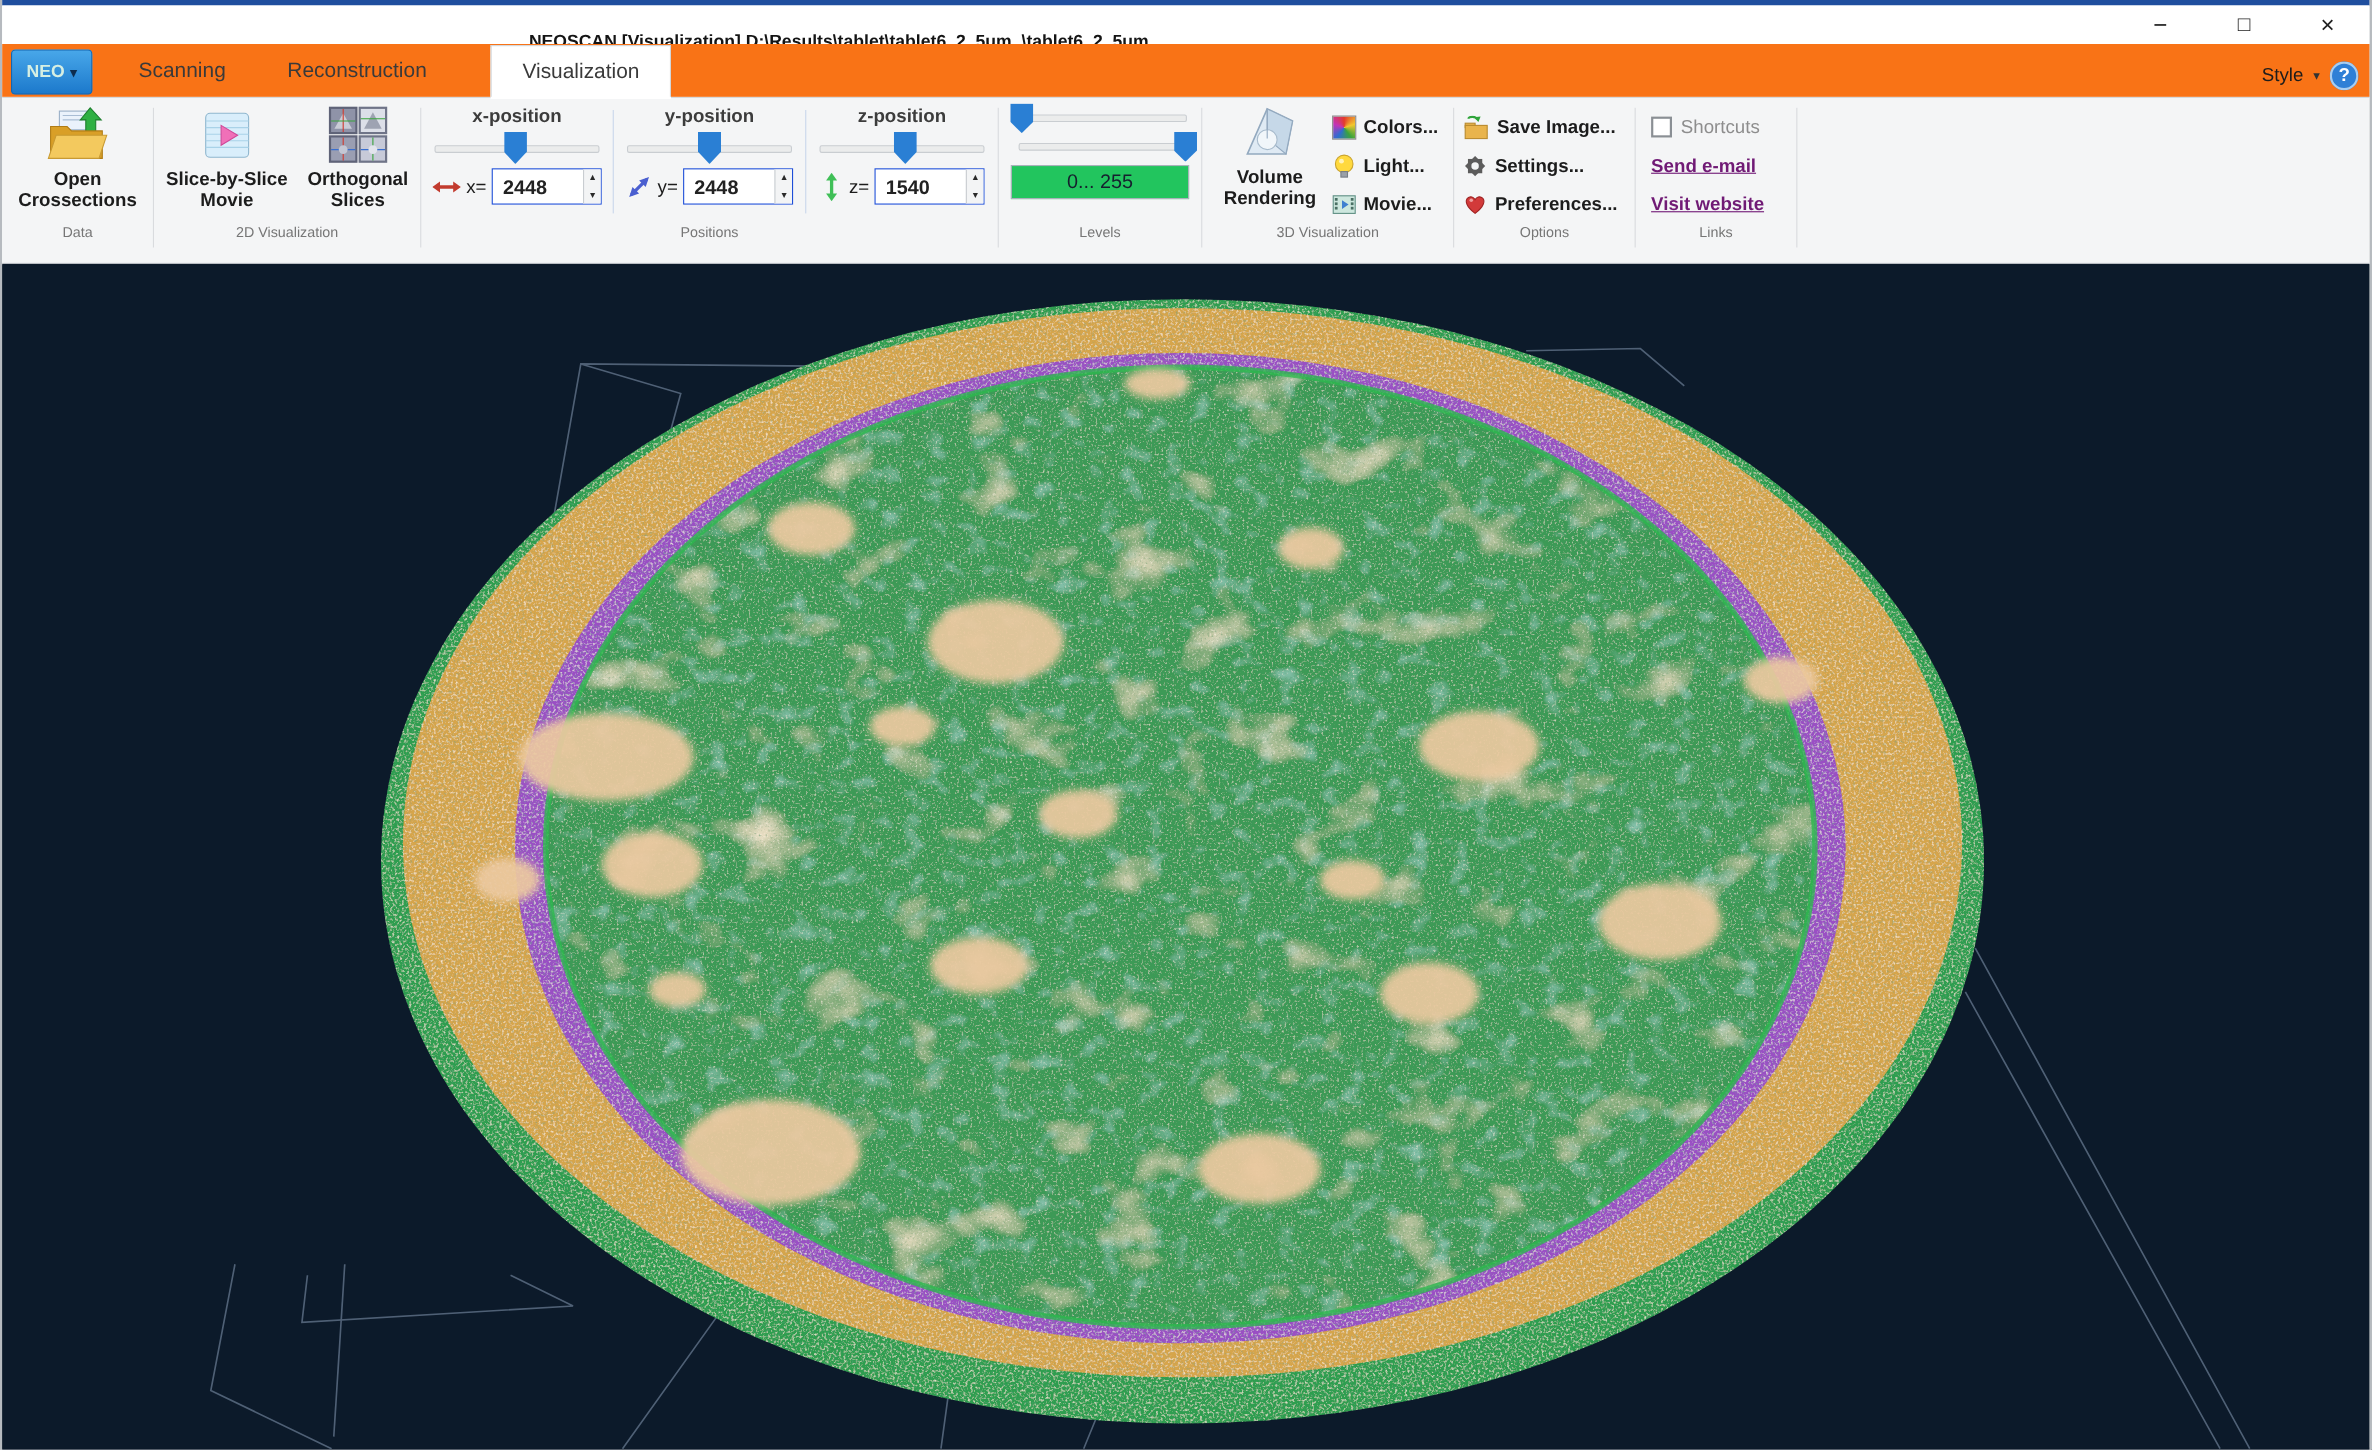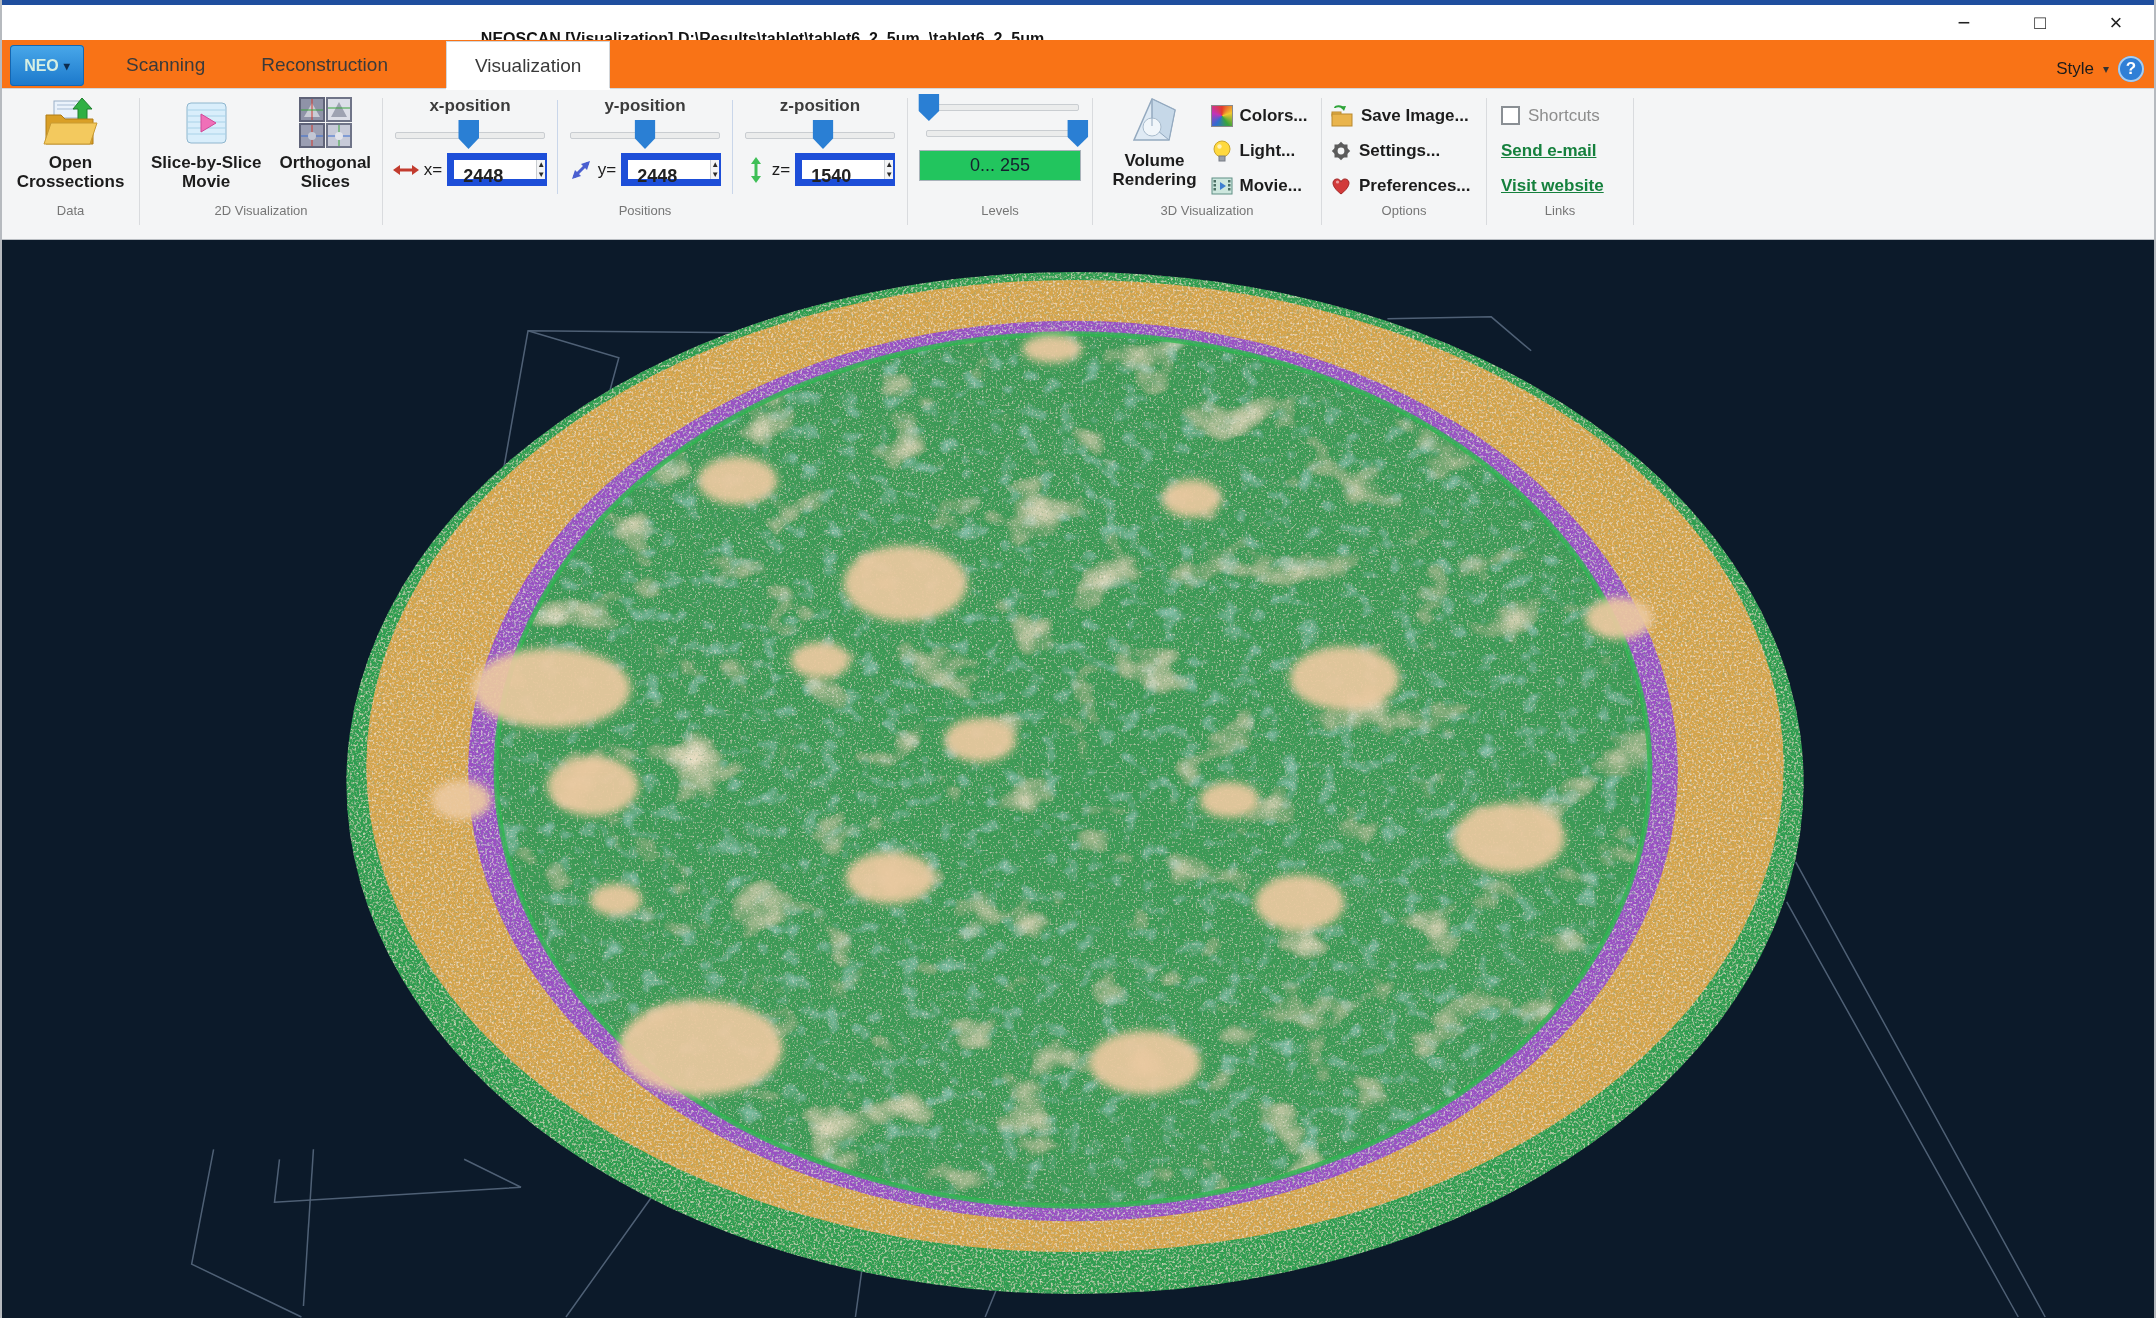--- a/index.html
+++ b/index.html
@@ -51,41 +51,41 @@
   .poscol { width:174px; display:flex; flex-direction:column; align-items:center; }
   .colsep { width:1px; background:#c9d6ea; margin:6px 0; }
   .postitle { font-size:17px; font-weight:700; color:#3c3c3c; margin:2px 0 2px; }
   .slider { position:relative; height:32px; width:150px; }
   .slider .track { position:absolute; left:0; right:0; top:14px; height:7px; background:#ebecec;
                    border:1px solid #c9cdd1; border-radius:2px; }
   .slider .handle { position:absolute; top:2px; width:21px; height:29px; background:#2a7fd4;
                     clip-path:polygon(0 0,100% 0,100% 62%,50% 100%,0 62%); transform:translateX(-50%); }
   .posrow { display:flex; align-items:center; gap:5px; margin-top:3px; }
   .pfx { font-size:17px; color:#1c1c1c; }
-  .spin { display:flex; width:100px; height:33px; border:7px solid #1d4ed8; background:#fff;gap:33px; }
+  .spin { display:flex; width:100px; height:33px; border:1px solid #1d4ed8; background:#fff;gap:33px; }
   .spin .val { flex:1; font-size:18px; font-weight:700; color:#222; padding:6px 0 0 9px; }
   .spin .btns { width:22px; border-left:1px solid #c9cdd1; display:flex; flex-direction:column; background:#f3f4f5; }
   .spin .sbtn { flex:1; display:flex; align-items:center; justify-content:center; font-size:8px; color:#2a2a2a; }
 
   
   .levels-content { display:flex; flex-direction:column; align-items:center; width:185px; }
   .levels-content .slider { height:26px; }
   .levels-content .slider .track { top:10px; }
   .levels-content .slider .handle { top:0; height:27px; }
   .rangebtn { width:162px; height:31px; margin-top:4px; background:#22c55e; border:1px solid #a9b2ba;
               font-size:18px; color:#16202e; display:flex; align-items:center; justify-content:center; }
 
   
   .smallcol { display:flex; flex-direction:column; padding-top:4px; }
   .smallrow { display:flex; align-items:center; gap:7px; height:35px; cursor:default; }
   .smallrow .slbl { font-size:17px; font-weight:700; color:#1c1c1c; white-space:nowrap; }
   .linkrow { display:flex; align-items:center; gap:8px; height:35px; }
   .shortcuts-lbl { font-size:17px; color:#8d8d8d; }
   .cbox { width:19px; height:19px; background:#fff; border:2px solid #8a8f94; }
-  .linktext { font-size:17px; font-weight:700; color:#15803d; text-decoration:underline; }
+  .linktext { font-size:17px; font-weight:700; color:#701a75; text-decoration:underline; }
 
   
   .viewport { height:1078px; background:#0c1a2a; position:relative; overflow:hidden; }
   .viewport svg { display:block; }
 </style>
 </head>
 <body>
 
 <div class="window">
   <div class="topline"></div>

